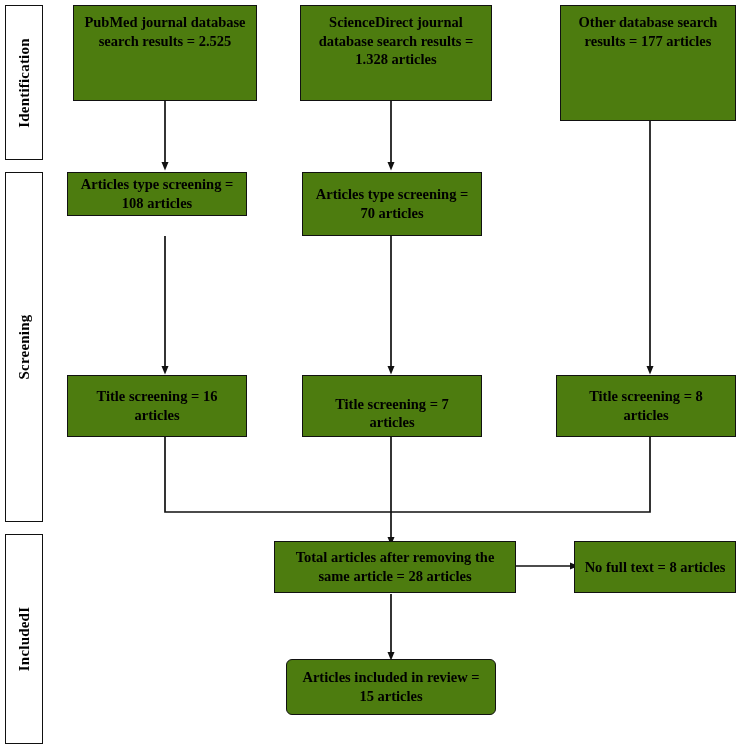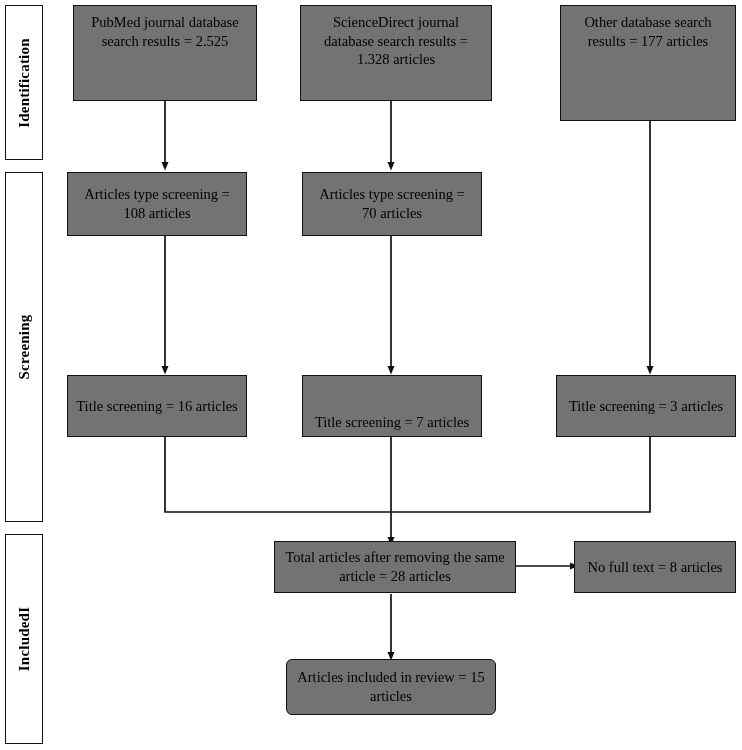--- a/index.html
+++ b/index.html
@@ -20,30 +20,31 @@
     left: 0;
     top: 0;
     width: 742px;
     height: 750px;
     pointer-events: none;
   }
   .node {
     position: absolute;
     box-sizing: border-box;
     border: 1.6px solid #111111;
-    background: #737373;
+    background: #4d7c0f;
     color: #000000;
     display: flex;
     align-items: flex-start;
     justify-content: center;
     text-align: center;
     font-size: 14.5px;
     line-height: 1.28;
     padding: 7px 8px 4px 8px;
     z-index: 2;
+    font-weight: bold;
   }
   .node.middle-align {
     align-items: center;
     padding-top: 4px;
   }
   .node .node-text {
     display: block;
     width: 100%;
   }
   .stage {
@@ -114,38 +115,38 @@
   </div>
 
   <div class="node" style="left:300px; top:5px; width:192px; height:96px;">
     <span class="node-text">ScienceDirect journal database search results = 1.328 articles</span>
   </div>
 
   <div class="node" style="left:560px; top:5px; width:176px; height:116px;">
     <span class="node-text">Other database search results = 177 articles</span>
   </div>
 
-  <div class="node middle-align" style="left:67px; top:172px; width:180px; height:64px;">
+  <div class="node middle-align" style="left:67px; top:172px; width:180px; height:44px;">
     <span class="node-text">Articles type screening = 108 articles</span>
   </div>
 
   <div class="node middle-align" style="left:302px; top:172px; width:180px; height:64px;">
     <span class="node-text">Articles type screening = 70 articles</span>
   </div>
 
   <div class="node middle-align" style="left:67px; top:375px; width:180px; height:62px;">
     <span class="node-text">Title screening = 16 articles</span>
   </div>
 
   <div class="node middle-align" style="left:302px; top:375px; width:180px; height:62px;align-items:flex-end;">
     <span class="node-text">Title screening = 7 articles</span>
   </div>
 
   <div class="node middle-align" style="left:556px; top:375px; width:180px; height:62px;">
-    <span class="node-text">Title screening = 3 articles</span>
+    <span class="node-text">Title screening = 8 articles</span>
   </div>
 
   <div class="node middle-align" style="left:274px; top:541px; width:242px; height:52px;">
     <span class="node-text">Total articles after removing the same article = 28 articles</span>
   </div>
 
   <div class="node middle-align" style="left:574px; top:541px; width:162px; height:52px;">
     <span class="node-text">No full text = 8 articles</span>
   </div>
 

